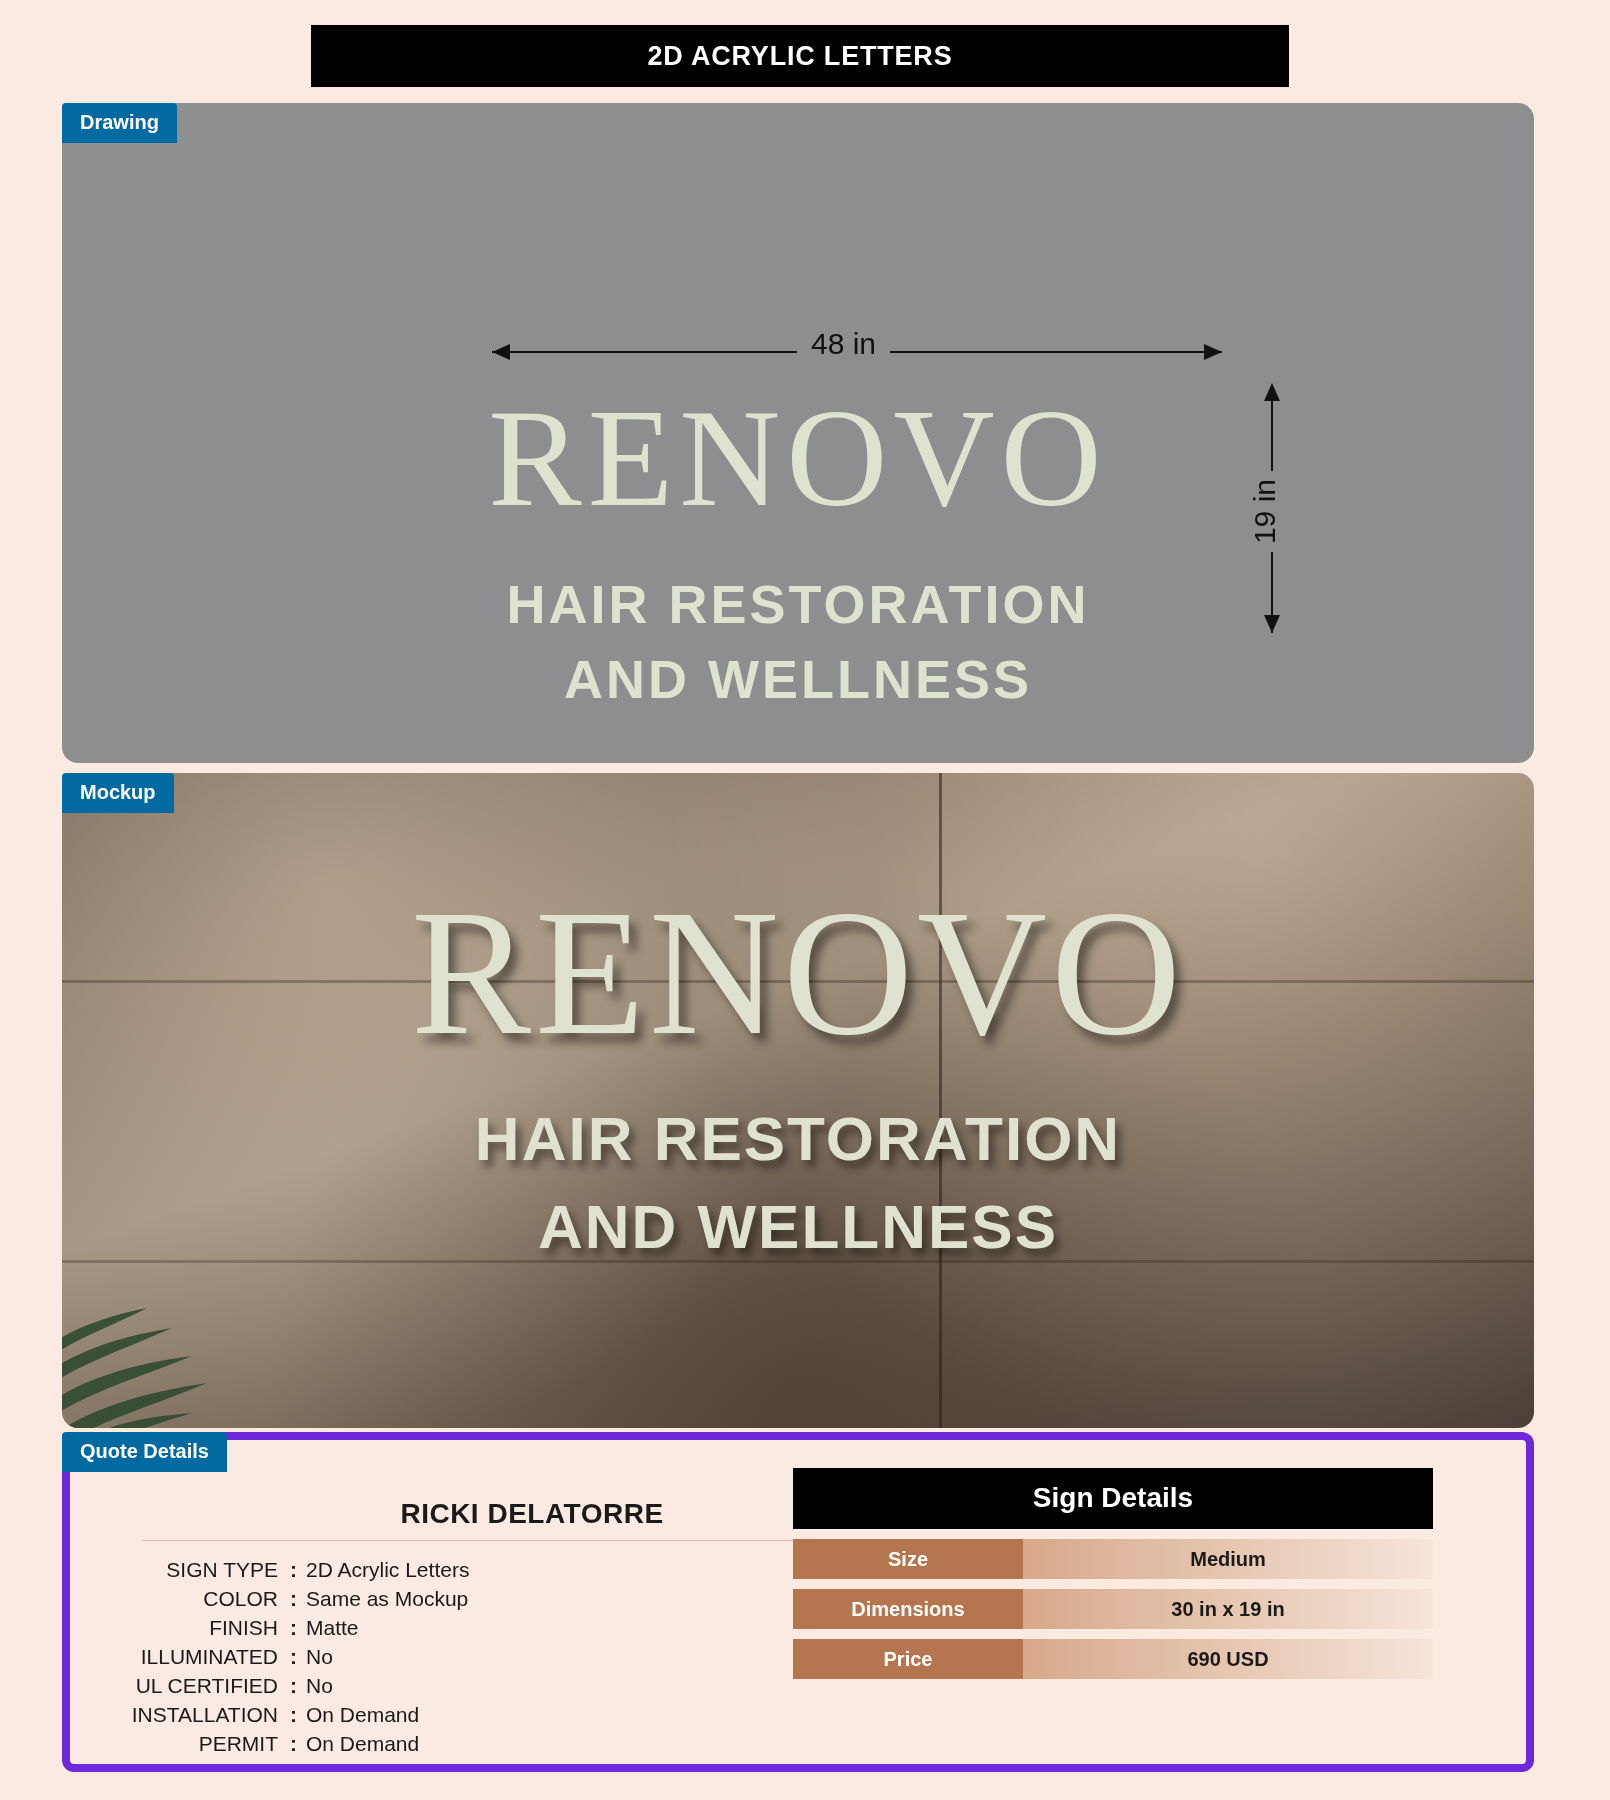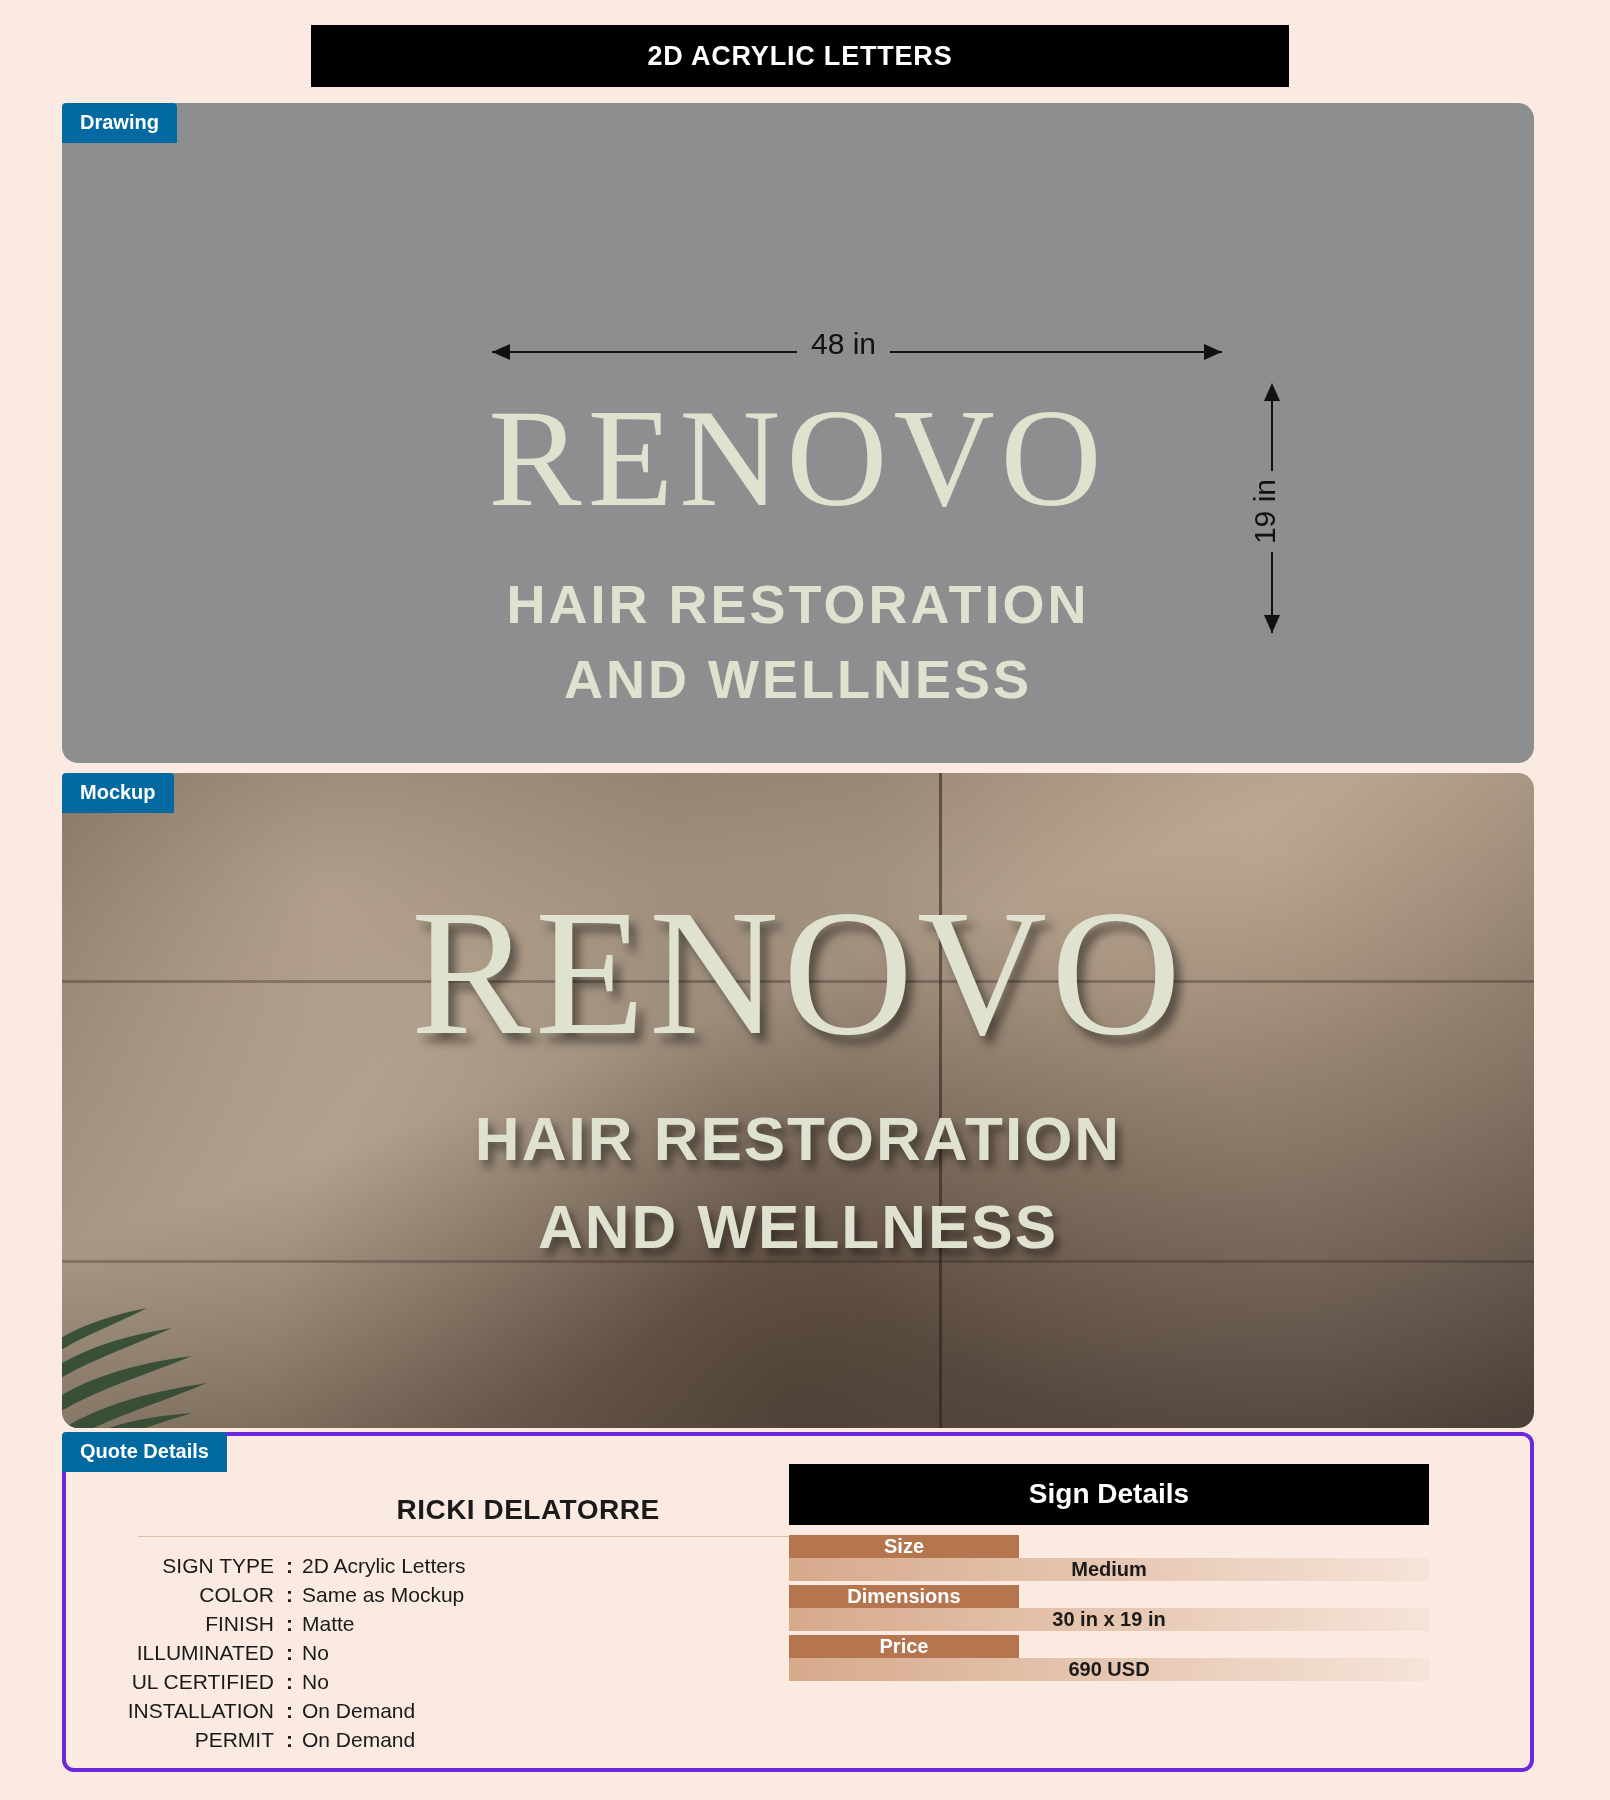--- a/index.html
+++ b/index.html
@@ -230,21 +230,21 @@
   .mock-sub1-in { position: absolute; left: 0; top: 330px; width:1472px; text-align:center; }
   .mock-sub2-in { position: absolute; left: 0; top: 418px; width:1472px; text-align:center; }
 
   
   .quote-panel {
     position: absolute;
     left: 62px;
     top: 1432px;
     width: 1472px;
     height: 340px;
-    border: 4px solid #6d28d9;
+    border: 8px solid #6d28d9;
     border-radius: 12px;
     background: #faeae1;
   }
   .tag-quote { left: 62px; top: 1432px; }
 
   .client-name {
     position: absolute;
     left: 72px;
     top: 58px;
     width: 780px;
@@ -297,21 +297,20 @@
     color: #ffffff;
     font-size: 28px;
     font-weight: bold;
     text-align: center;
     padding: 14px 0 15px 0;
   }
   .sd-row {
     display: flex;
     margin-top: 10px;
     height: 40px;
-    flex-direction: column;
   }
   .sd-key {
     width: 230px;
     background: #b5764f;
     color: #ffffff;
     font-size: 20px;
     font-weight: bold;
     display: flex;
     align-items: center;
     justify-content: center;

